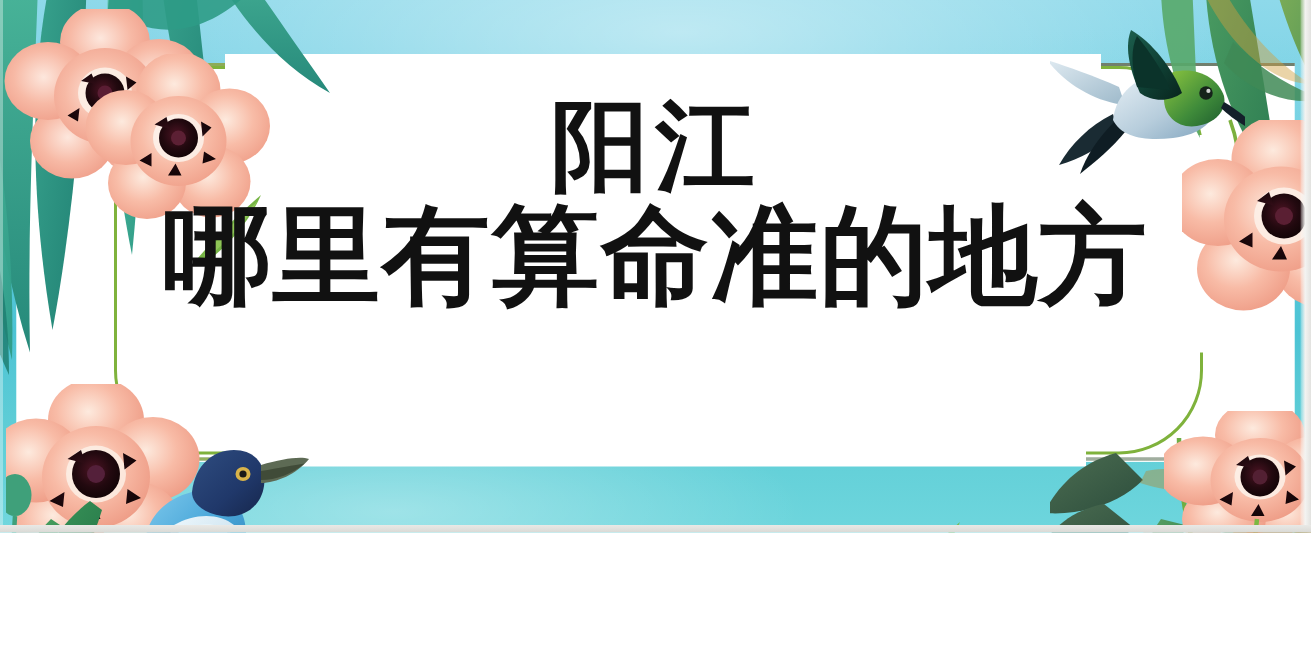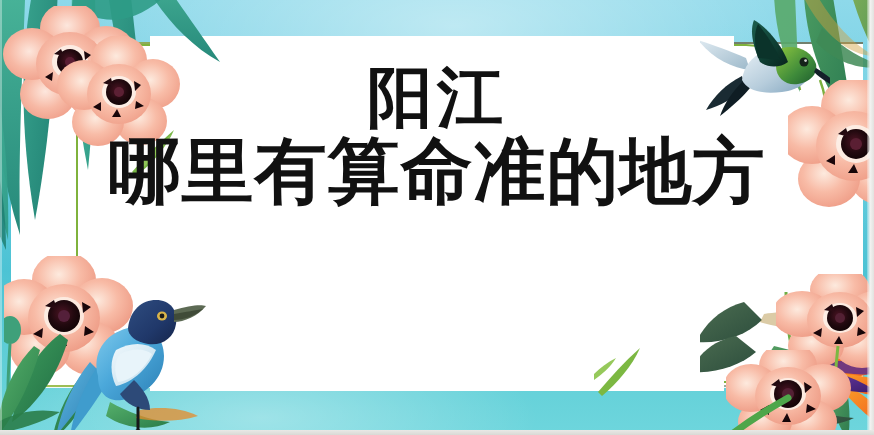--- a/index.html
+++ b/index.html
@@ -1,20 +1,20 @@
 <!DOCTYPE html>
 <html><head>
 <meta charset="utf-8">
 <style>
   html,body{margin:0;padding:0;background:#ffffff;}
   body{font-family:"Liberation Sans","DejaVu Sans",sans-serif;}
 
   .banner{
     position:relative;
-    width:874px;height:435px;
+    width:874px;height:355px;
     overflow:hidden;
     background:#49c8d3;
     box-sizing:border-box;
   }
 
   
   .bg-sky{
     position:absolute;inset:0;
     background:
       linear-gradient(180deg,#8ed9ea 0%, #7ed3e6 18%, #5fc9dc 42%, #4cc3d4 62%, #5ecdd6 80%, #6ed6dd 100%);

